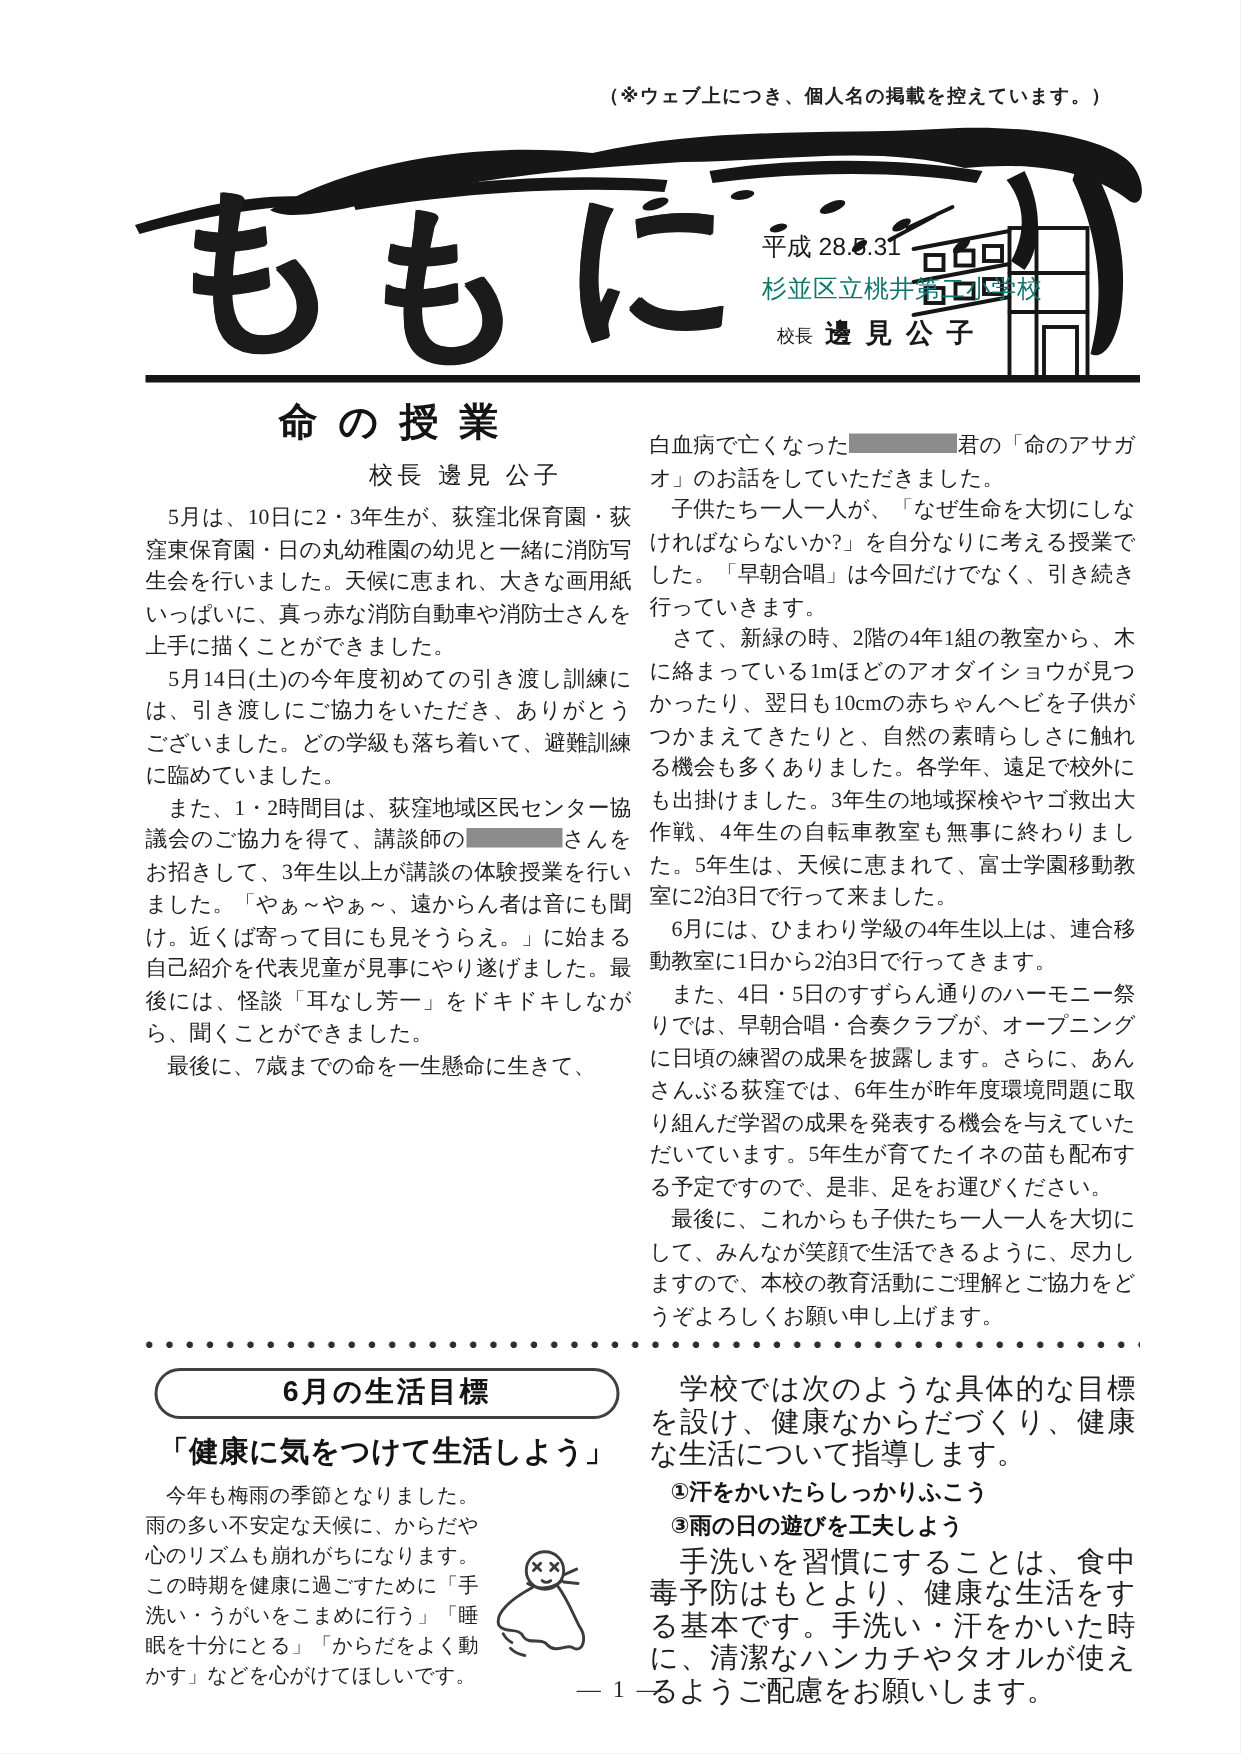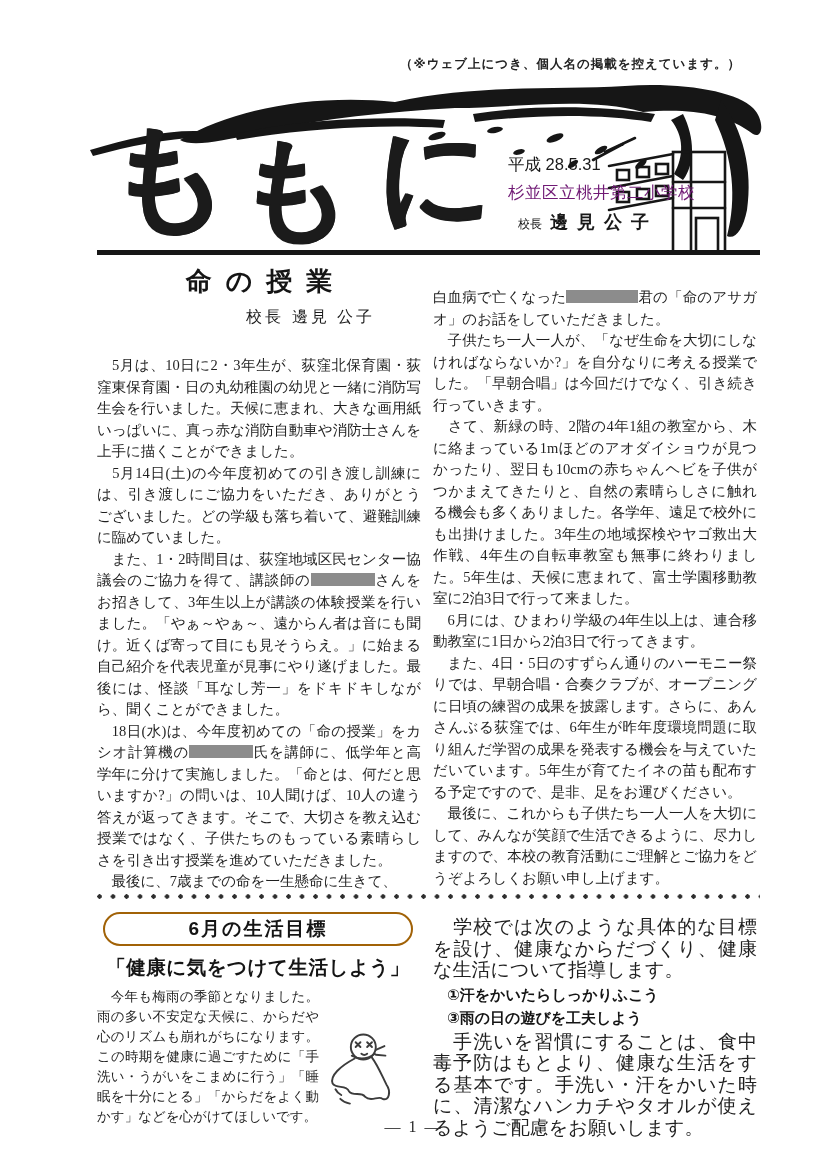--- a/index.html
+++ b/index.html
@@ -27,37 +27,37 @@
     position:absolute;
     font-family:"DejaVu Serif","Liberation Serif",serif;
     font-weight:bold;color:#1b1b1b;line-height:1;
     text-shadow:1.5px 0 0 #1b1b1b,0 1.5px 0 #1b1b1b,1px 1px 0 #1b1b1b;
   }
   .calli.c1{left:22px;top:38px;font-size:118px;transform:rotate(-5deg);}
   .calli.c2{left:152px;top:52px;font-size:112px;transform:rotate(-2deg);}
   .calli.c3{left:292px;top:40px;font-size:112px;transform:rotate(-1deg);}
   .mast-info{position:absolute;left:423px;top:76px;width:230px;}
   .mast-date{font-family:"Liberation Sans","DejaVu Sans",sans-serif;font-size:16.5px;color:#191919;}
-  .mast-school{font-family:"Liberation Sans","DejaVu Sans",sans-serif;font-size:16.5px;color:#701a75;margin-top:6px;letter-spacing:0.5px;}
+  .mast-school{font-family:"Liberation Sans","DejaVu Sans",sans-serif;font-size:16.5px;color:#0f766e;margin-top:6px;letter-spacing:0.5px;}
   .mast-principal{margin-top:6px;padding-left:10px;color:#191919;}
   .mast-principal .plabel{font-family:"Liberation Sans","DejaVu Sans",sans-serif;font-size:12px;margin-right:8px;}
   .mast-principal .pname{font-family:Liberation Mono, monospace;font-size:18px;font-weight:bold;letter-spacing:9px;}
 
   .thick-rule{position:absolute;left:97px;top:250px;width:663px;height:5px;background:#161616;}
 
   
   .col{position:absolute;width:324px;}
   .col-left{left:97px;top:262px;}
   .col-right{left:433px;top:256px;margin-top:31px;}
   .article-title{
     margin:2px 0 8px 0;text-align:center;
     font-size:26px;font-weight:bold;letter-spacing:14px;text-indent:14px;color:#141414;
   }
   .article-byline{
-    text-align:right;padding-right:46px;margin-bottom:27px;
+    text-align:right;padding-right:46px;margin-bottom:7px;
     font-size:16px;letter-spacing:3px;color:#1a1a1a;
   }
   .article-byline .blabel{margin-right:8px;}
   .col p{
     margin:0;font-size:14.5px;line-height:21.5px;
     text-align:justify;word-break:break-all;color:#1f1f1f;
   }
   .redact{
     display:inline-block;width:64px;height:13px;
     background:#8c8c8c;vertical-align:-1px;
@@ -66,21 +66,21 @@
 
   .dotted-sep{
     position:absolute;left:97px;top:894px;width:663px;height:6px;
     background-image:radial-gradient(circle at 2.5px 2.5px,#2e2e2e 2px,transparent 2.4px);
     background-size:13.5px 6px;background-repeat:repeat-x;
   }
 
   
   .goal-left{position:absolute;left:97px;top:912px;width:322px;}
   .goal-box{
-    border:2px solid #a16207;border-radius:17px;
+    border:2px solid #404040;border-radius:17px;
     height:30px;line-height:30px;text-align:center;
     font-family:"Liberation Sans","DejaVu Sans",sans-serif;
     font-weight:bold;font-size:19px;letter-spacing:2px;color:#141414;
     width:306px;margin:0 auto;
   }
   .goal-heading{
     margin-top:8px;text-align:center;
     font-family:"Liberation Sans","DejaVu Sans",sans-serif;
     font-weight:bold;font-size:19.5px;letter-spacing:0.5px;color:#141414;
   }
@@ -166,21 +166,20 @@
   <div class="thick-rule"></div>
 
   <div class="col col-left">
     <h2 class="article-title">命の授業</h2>
     <div class="article-byline">
       <span class="blabel">校長</span><span>邊見 公子</span>
     </div>
     <p>　5月は、10日に2・3年生が、荻窪北保育園・荻窪東保育園・日の丸幼稚園の幼児と一緒に消防写生会を行いました。天候に恵まれ、大きな画用紙いっぱいに、真っ赤な消防自動車や消防士さんを上手に描くことができました。</p>
     <p>　5月14日(土)の今年度初めての引き渡し訓練には、引き渡しにご協力をいただき、ありがとうございました。どの学級も落ち着いて、避難訓練に臨めていました。</p>
     <p><span>　また、1・2時間目は、荻窪地域区民センター協議会のご協力を得て、講談師の</span><span class="redact"></span><span>さんをお招きして、3年生以上が講談の体験授業を行いました。「やぁ～やぁ～、遠からん者は音にも聞け。近くば寄って目にも見そうらえ。」に始まる自己紹介を代表児童が見事にやり遂げました。最後には、怪談「耳なし芳一」をドキドキしながら、聞くことができました。</span></p>
-    <p><span>　18日(水)は、今年度初めての「命の授業」をカシオ計算機の</span><span class="redact"></span><span>氏を講師に、低学年と高学年に分けて実施しました。「命とは、何だと思いますか?」の問いは、10人聞けば、10人の違う答えが返ってきます。そこで、大切さを教え込む授業ではなく、子供たちのもっている素晴らしさを引き出す授業を進めていただきました。</span></p>
     <p>　最後に、7歳までの命を一生懸命に生きて、</p>
   </div>
 
   <div class="col col-right">
     <p><span>白血病で亡くなった</span><span class="redact w72"></span><span>君の「命のアサガオ」のお話をしていただきました。</span></p>
     <p>　子供たち一人一人が、「なぜ生命を大切にしなければならないか?」を自分なりに考える授業でした。「早朝合唱」は今回だけでなく、引き続き行っていきます。</p>
     <p>　さて、新緑の時、2階の4年1組の教室から、木に絡まっている1mほどのアオダイショウが見つかったり、翌日も10cmの赤ちゃんヘビを子供がつかまえてきたりと、自然の素晴らしさに触れる機会も多くありました。各学年、遠足で校外にも出掛けました。3年生の地域探検やヤゴ救出大作戦、4年生の自転車教室も無事に終わりました。5年生は、天候に恵まれて、富士学園移動教室に2泊3日で行って来ました。</p>
     <p>　6月には、ひまわり学級の4年生以上は、連合移動教室に1日から2泊3日で行ってきます。</p>
     <p>　また、4日・5日のすずらん通りのハーモニー祭りでは、早朝合唱・合奏クラブが、オープニングに日頃の練習の成果を披露します。さらに、あんさんぶる荻窪では、6年生が昨年度環境問題に取り組んだ学習の成果を発表する機会を与えていただいています。5年生が育てたイネの苗も配布する予定ですので、是非、足をお運びください。</p>
     <p>　最後に、これからも子供たち一人一人を大切にして、みんなが笑顔で生活できるように、尽力しますので、本校の教育活動にご理解とご協力をどうぞよろしくお願い申し上げます。</p>

